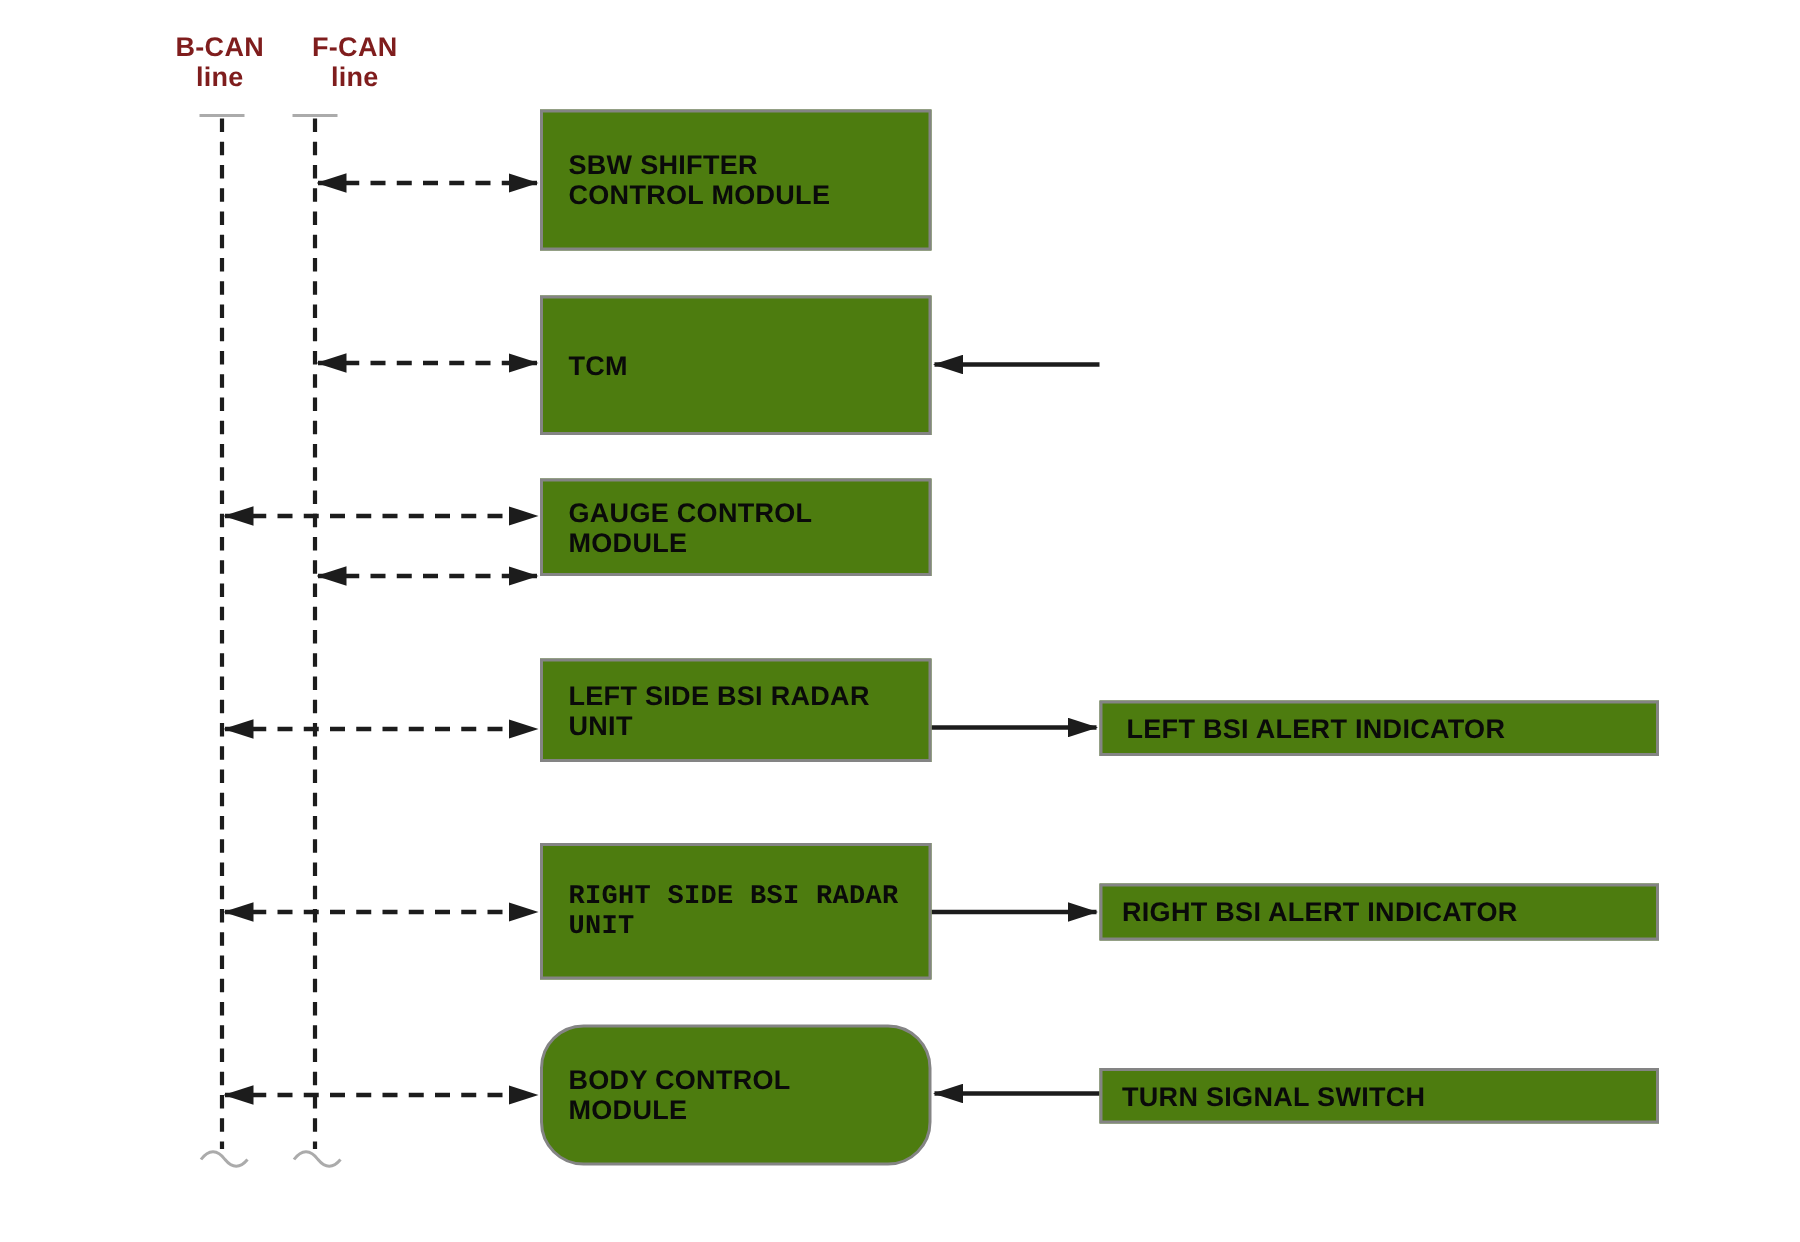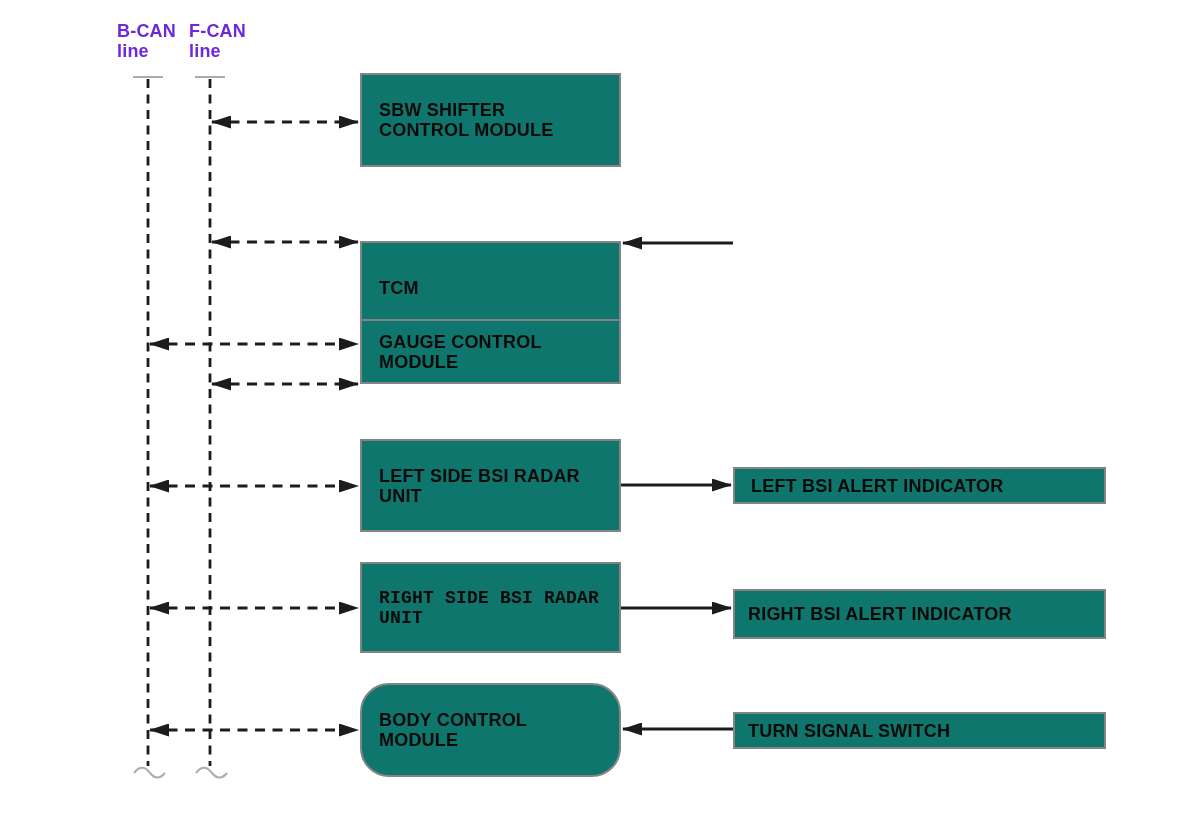--- a/index.html
+++ b/index.html
@@ -10,29 +10,30 @@
     background: #ffffff;
     font-family: "Liberation Sans", sans-serif;
     overflow: hidden;
   }
   .bus-label {
     position: absolute;
     top: 21px;
     font-size: 18px;
     font-weight: bold;
     line-height: 20px;
-    color: #6d28d9;
+    color: #7f1d1d;
     white-space: pre-line;
     letter-spacing: 0.2px;
+    text-align: center;
   }
   .node {
     position: absolute;
     box-sizing: border-box;
     border: 2px solid #848484;
-    background: #0f766e;
+    background: #4d7c0f;
     display: flex;
     align-items: center;
   }
   .node .lbl {
     font-size: 18px;
     font-weight: bold;
     line-height: 20px;
     color: #0a0a0a;
     white-space: pre-line;
     letter-spacing: 0.2px;
@@ -71,50 +72,50 @@
     <line x1="150" y1="730" x2="358" y2="730" stroke="#1c1c1c" stroke-width="3" stroke-dasharray="10 7.5" marker-start="url(#ah)" marker-end="url(#ah)"></line>
 
     <line x1="733" y1="243" x2="623" y2="243" stroke="#1c1c1c" stroke-width="3" marker-end="url(#ah)"></line>
     <line x1="621" y1="485" x2="731" y2="485" stroke="#1c1c1c" stroke-width="3" marker-end="url(#ah)"></line>
     <line x1="621" y1="608" x2="731" y2="608" stroke="#1c1c1c" stroke-width="3" marker-end="url(#ah)"></line>
     <line x1="733" y1="729" x2="623" y2="729" stroke="#1c1c1c" stroke-width="3" marker-end="url(#ah)"></line>
   </svg>
 
   <div class="bus-label" style="left:117px;">B-CAN
 line</div>
-  <div class="bus-label" style="left:189px;">F-CAN
+  <div class="bus-label" style="left:208px;">F-CAN
 line</div>
 
   <div class="node module" style="top:73px; height:94px;">
     <span class="lbl">SBW SHIFTER
 CONTROL MODULE</span>
   </div>
-  <div class="node module" style="top:197px; height:93px;margin-top:44px;">
+  <div class="node module" style="top:197px; height:93px;">
     <span class="lbl">TCM</span>
   </div>
   <div class="node module" style="top:319px; height:65px;">
     <span class="lbl">GAUGE CONTROL
 MODULE</span>
   </div>
-  <div class="node module" style="top:439px; height:93px;">
+  <div class="node module" style="top:439px; height:69px;">
     <span class="lbl">LEFT SIDE BSI RADAR
 UNIT</span>
   </div>
   <div class="node module" style="top:562px; height:91px;font-family:Liberation Mono, monospace;">
     <span class="lbl">RIGHT SIDE BSI RADAR
 UNIT</span>
   </div>
   <div class="node module" style="top:683px; height:94px;border-radius:29px;">
     <span class="lbl">BODY CONTROL
 MODULE</span>
   </div>
 
   <div class="node periph" style="top:467px; height:37px;padding-left:16px;">
     <span class="lbl">LEFT BSI ALERT INDICATOR</span>
   </div>
-  <div class="node periph" style="top:589px; height:50px;">
+  <div class="node periph" style="top:589px; height:38px;">
     <span class="lbl">RIGHT BSI ALERT INDICATOR</span>
   </div>
   <div class="node periph" style="top:712px; height:37px;">
     <span class="lbl">TURN SIGNAL SWITCH</span>
   </div>
 
 </div>
 
 </body></html>

